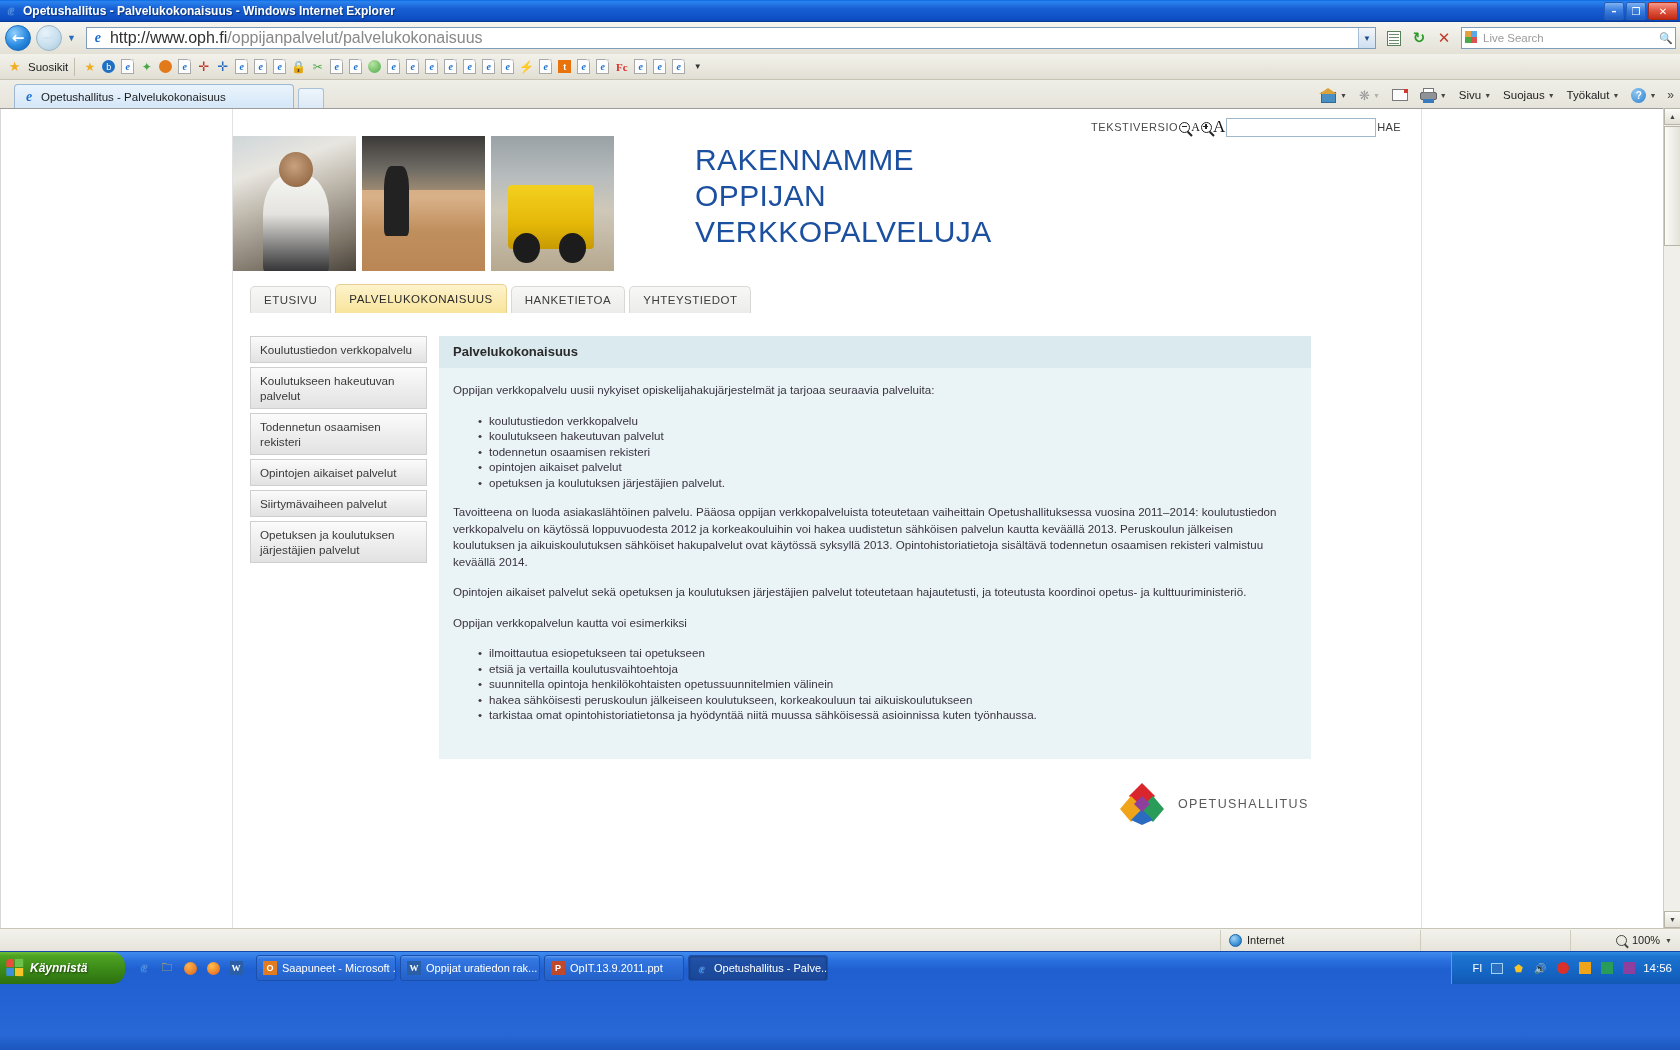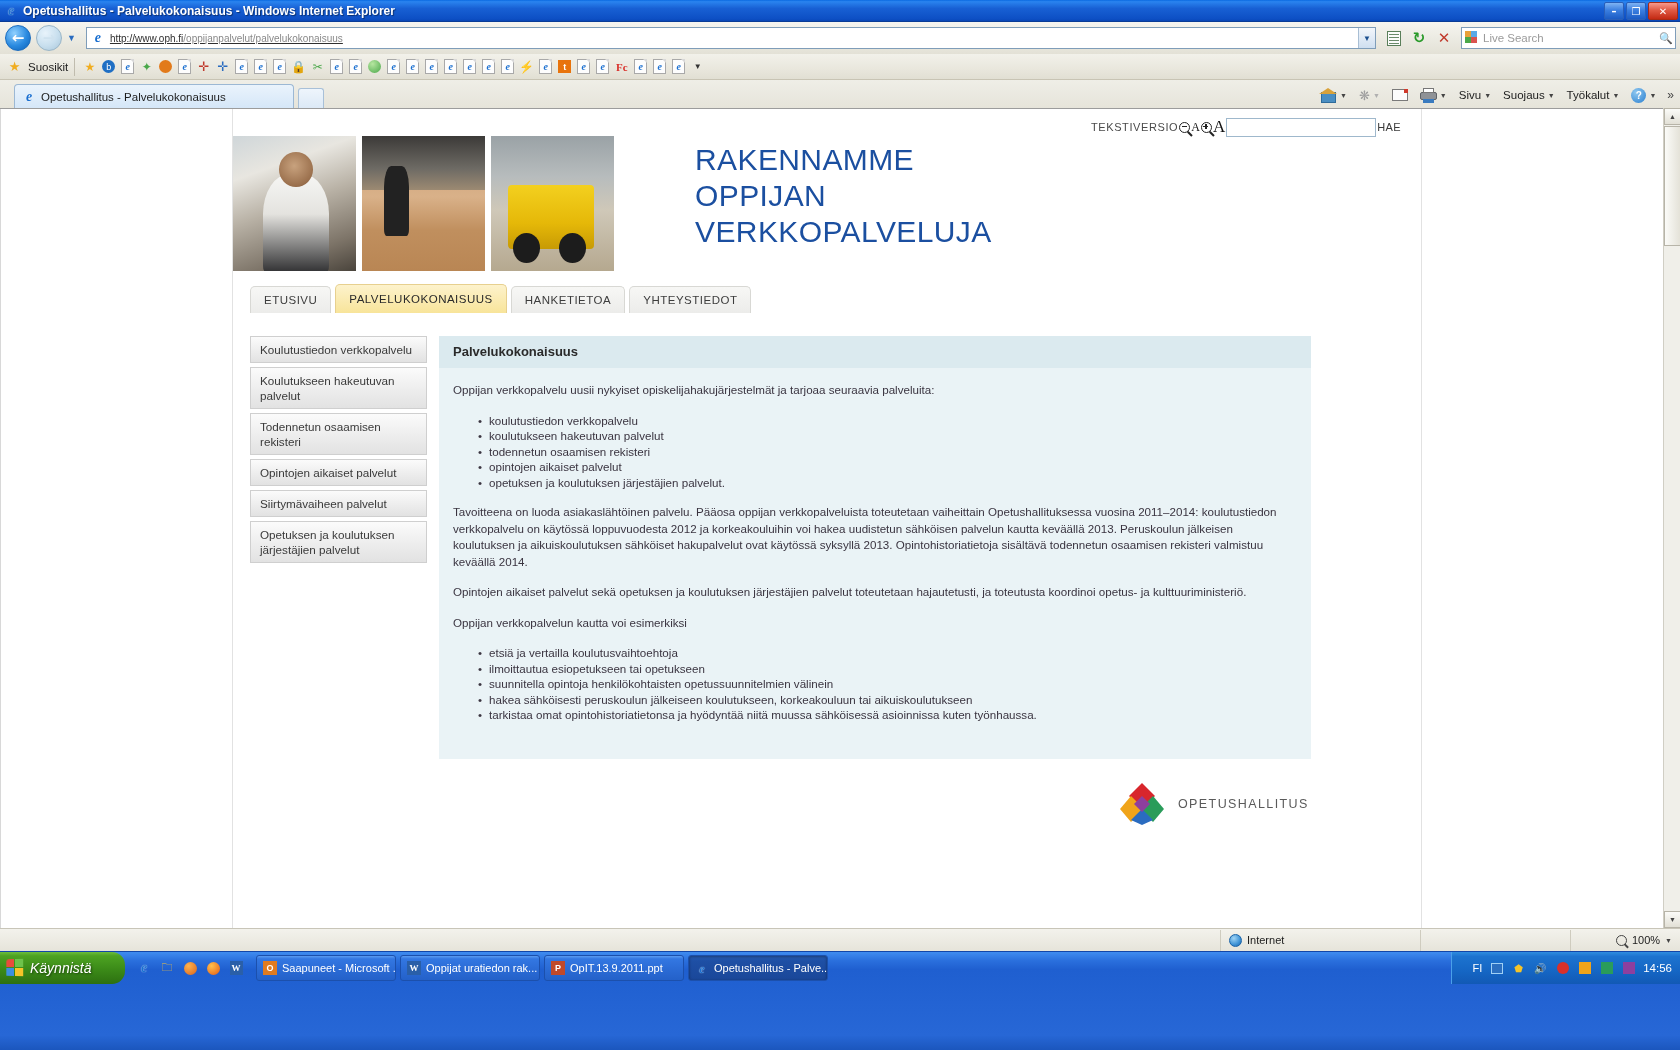--- a/index.html
+++ b/index.html
@@ -82,23 +82,22 @@
   .addrbar {
     flex: 1 1 auto; margin-left: 10px; margin-right: 4px;
     height: 22px; background: #fff;
     border: 1px solid #7f9db9;
     display: flex; align-items: center; position: relative;
   }
   .addr-ico {
     width: 16px; height: 16px; margin: 0 4px 0 3px; flex: 0 0 auto;
   }
   .addr-text {
-    font-size: 10px; color: #2f2f2f; white-space: nowrap;
+    font-size: 16px; color: #2f2f2f; white-space: nowrap;
     font-family: "Liberation Sans", sans-serif;
-    text-decoration: underline;
   }
   .addr-text .dim { color: #888; }
   .addr-caret {
     position: absolute; right: 0; top: 0; width: 17px; height: 20px;
     background: linear-gradient(180deg,#f2f6fb,#cfdff0);
     border-left: 1px solid #a8bed4;
     display: flex; align-items: center; justify-content: center;
     font-size: 8px; color: #1b4f8f;
   }
   .ibtn {
@@ -397,21 +396,21 @@
   }
   .startflag {
     width: 19px; height: 19px; position: relative;
     border-radius: 3px; overflow: hidden;
     transform: perspective(20px) rotateY(-4deg);
   }
   .startflag i {
     position: absolute; width: 8px; height: 8px; display: block;
   }
   .startlabel {
-    color: #fff; font-size: 14px; font-weight: normal; font-style: italic;
+    color: #fff; font-size: 12px; font-weight: bold; font-style: italic;
     text-shadow: 1px 1px 2px rgba(0,0,0,.5);
   }
   .quicklaunch {
     position: absolute; left: 136px; top: 0; height: 32px;
     display: flex; align-items: center; gap: 7px;
   }
   .ql-ico {
     width: 16px; height: 16px; display: flex;
     align-items: center; justify-content: center; font-size: 11px;
   }
@@ -741,22 +740,22 @@
               <li>koulutustiedon verkkopalvelu</li>
               <li>koulutukseen hakeutuvan palvelut</li>
               <li>todennetun osaamisen rekisteri</li>
               <li>opintojen aikaiset palvelut</li>
               <li>opetuksen ja koulutuksen järjestäjien palvelut.</li>
             </ul>
             <p>Tavoitteena on luoda asiakaslähtöinen palvelu. Pääosa oppijan verkkopalveluista toteutetaan vaiheittain Opetushallituksessa vuosina 2011–2014: koulutustiedon verkkopalvelu on käytössä loppuvuodesta 2012 ja korkeakouluihin voi hakea uudistetun sähköisen palvelun kautta keväällä 2013. Peruskoulun jälkeisen koulutuksen ja aikuiskoulutuksen sähköiset hakupalvelut ovat käytössä syksyllä 2013. Opintohistoriatietoja sisältävä todennetun osaamisen rekisteri valmistuu keväällä 2014.</p>
             <p>Opintojen aikaiset palvelut sekä opetuksen ja koulutuksen järjestäjien palvelut toteutetaan hajautetusti, ja toteutusta koordinoi opetus- ja kulttuuriministeriö.</p>
             <p>Oppijan verkkopalvelun kautta voi esimerkiksi</p>
             <ul>
+              <li>ilmoittautua esiopetukseen tai opetukseen</li>
               <li>etsiä ja vertailla koulutusvaihtoehtoja</li>
-              <li>ilmoittautua esiopetukseen tai opetukseen</li>
               <li>suunnitella opintoja henkilökohtaisten opetussuunnitelmien välinein</li>
               <li>hakea sähköisesti peruskoulun jälkeiseen koulutukseen, korkeakouluun tai aikuiskoulutukseen</li>
               <li>tarkistaa omat opintohistoriatietonsa ja hyödyntää niitä muussa sähköisessä asioinnissa kuten työnhaussa.</li>
             </ul>
           </div>
         </div>
 
         <div class="logo-wrap">
           <div class="logo-mark">
             <svg width="46" height="46" viewBox="0 0 46 46">

